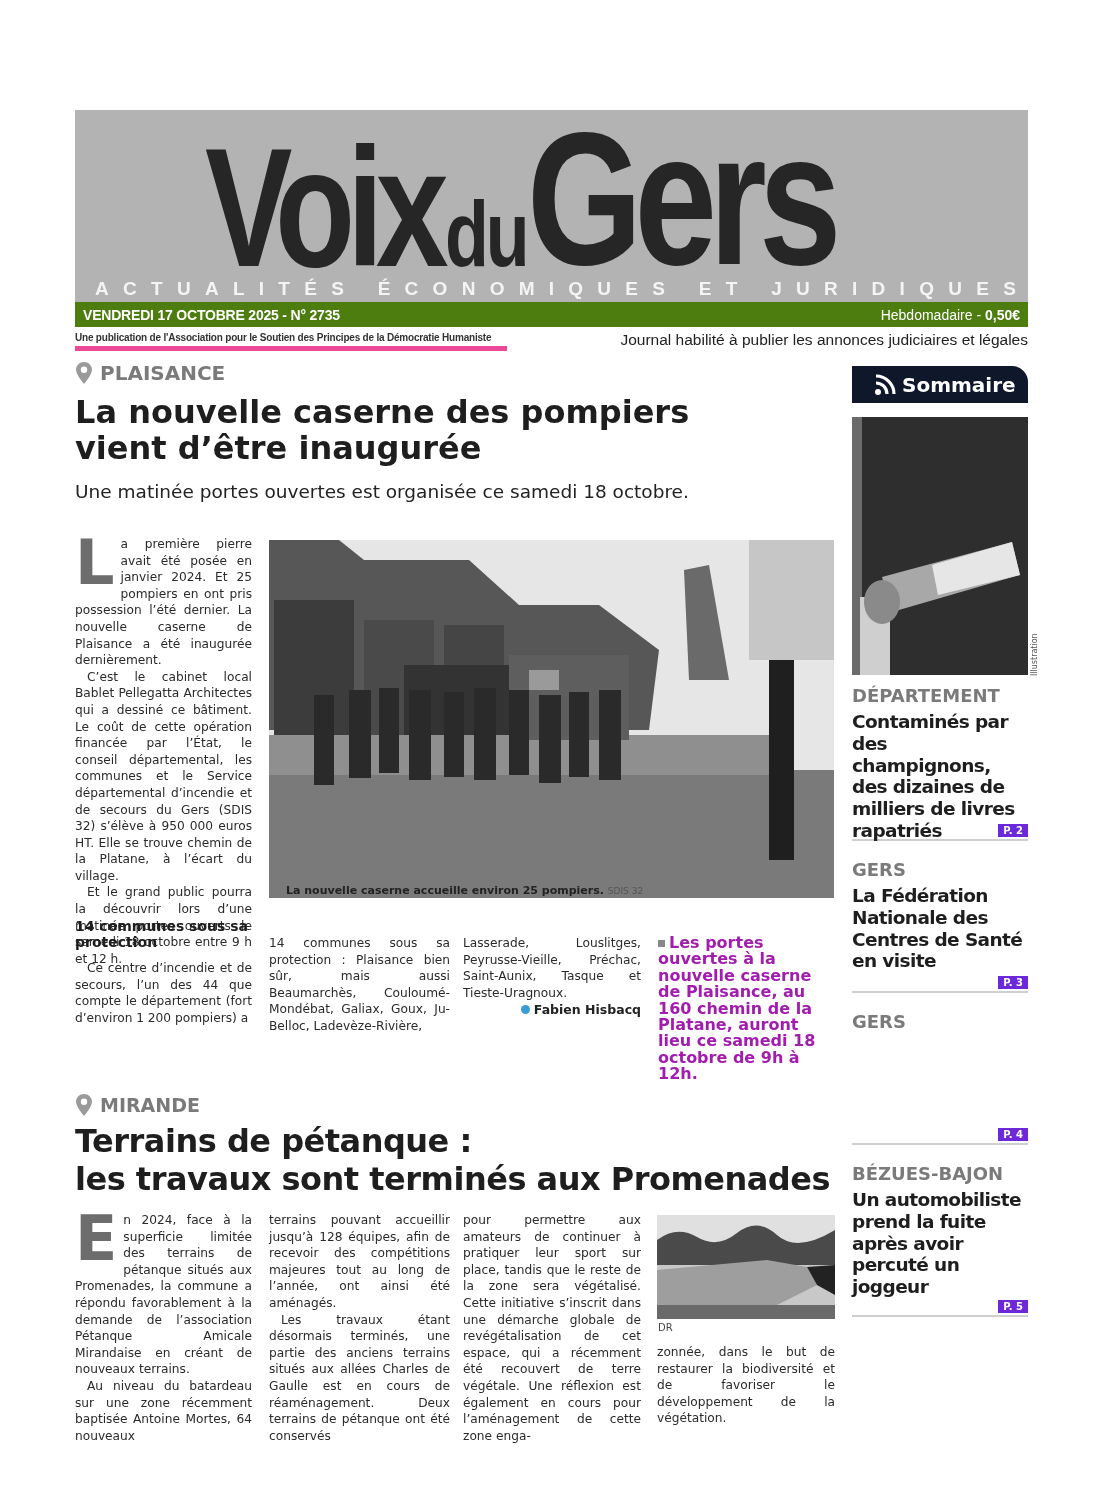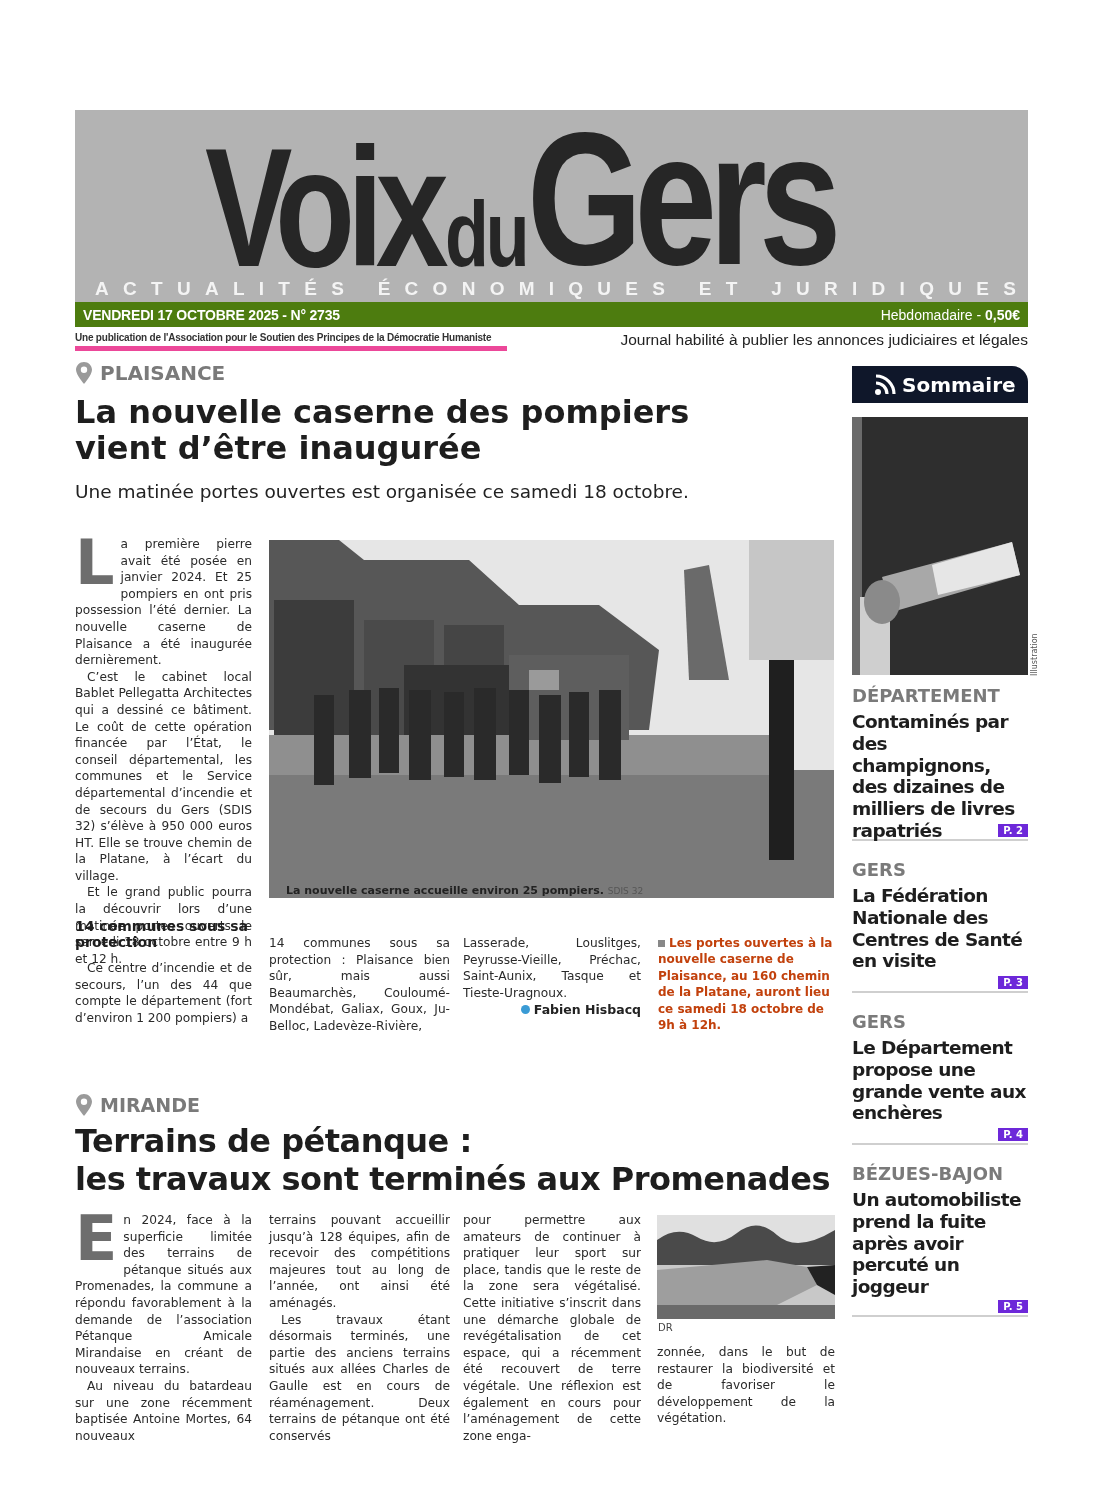--- a/index.html
+++ b/index.html
@@ -29,21 +29,21 @@
   .col p { text-indent: 12px; }
   .col p.first { text-indent: 0; }
   .dropcap { float: left; font-size: 62px; line-height: 50px; font-weight: bold; color: #6d6d6d; margin: 2px 6px 0 0; font-family: "DejaVu Sans", sans-serif; }
   .subhead { font-weight: bold; font-size: 14px; line-height: 16px; color: #1e1e1e; margin-bottom: 10px; text-align: left; }
 
   .photo { position: absolute; overflow: hidden; }
   .caption { position: absolute; font-family: "DejaVu Sans", sans-serif; font-size: 11px; font-weight: bold; color: #222; }
   .caption small { font-weight: normal; font-size: 9px; color: #555; }
   .sig { text-align: right; font-weight: bold; font-size: 12.5px; color: #222; margin-top: 1px; }
   .sig .dot { display: inline-block; width: 9px; height: 9px; border-radius: 50%; background: #3a9bd5; margin-right: 4px; }
-  .infobox { position: absolute; font-family: "DejaVu Sans", sans-serif; font-size: 12px; line-height: 16.4px; font-weight: bold; color: #c2410c; }
+  .infobox { position: absolute; font-family: "DejaVu Sans", sans-serif; font-size: 16px; line-height: 16.4px; font-weight: bold; color: #a21caf; }
   .infobox .sq { display: inline-block; width: 7px; height: 7px; background: #888; margin-right: 4px; vertical-align: middle; }
 
   .sidebar { position: absolute; left: 852px; top: 366px; width: 176px; }
   .som-head { height: 37px; background: #0f172a; border-top-right-radius: 16px; color: #fff; font-family: "DejaVu Sans", sans-serif; font-weight: bold; font-size: 20px; display: flex; align-items: center; padding-left: 22px; gap: 6px; }
   .som-photo { margin-top: 14px; width: 176px; height: 258px; position: relative; overflow: hidden; background: #2b2b2b; }
   .illu { position: absolute; left: 1030px; top: 632px; font-size: 8px; color: #555; transform: rotate(-90deg); transform-origin: left top; font-family: "DejaVu Sans", sans-serif; }
   .som-item { border-bottom: 2px solid #cfcfcf; position: relative; padding-bottom: 4px; }
   .som-cat { font-family: "DejaVu Sans", sans-serif; font-weight: bold; color: #7a7a7a; font-size: 18px; line-height: 22px; }
   .som-title { font-family: "DejaVu Sans", sans-serif; font-weight: bold; color: #1e1e1e; font-size: 18.5px; line-height: 21.8px; letter-spacing: -0.6px; margin-top: 4px; }
   .som-page { position: absolute; right: 0; bottom: 2px; background: #6d28d9; color: #fff; font-size: 10px; font-weight: bold; padding: 1px 5px; font-family: "DejaVu Sans", sans-serif; }
@@ -236,21 +236,20 @@
       <div class="som-title">Contaminés par des champignons, des dizaines de milliers de livres rapatriés</div>
       <span class="som-page">P. 2</span>
     </div>
     <div class="som-item" style="height:152px; padding-top:18px;">
       <div class="som-cat">GERS</div>
       <div class="som-title">La Fédération Nationale des Centres de Santé en visite</div>
       <span class="som-page">P. 3</span>
     </div>
     <div class="som-item" style="height:152px; padding-top:18px;">
       <div class="som-cat">GERS</div>
-      <div class="som-title">Le Département propose une grande vente aux enchères</div>
       <span class="som-page">P. 4</span>
     </div>
     <div class="som-item" style="height:172px; padding-top:18px;">
       <div class="som-cat">BÉZUES-BAJON</div>
       <div class="som-title">Un automobiliste prend la fuite après avoir percuté un joggeur</div>
       <span class="som-page">P. 5</span>
     </div>
   </div>
 </div>
 <div class="illu" style="top:676px;">Illustration</div>

